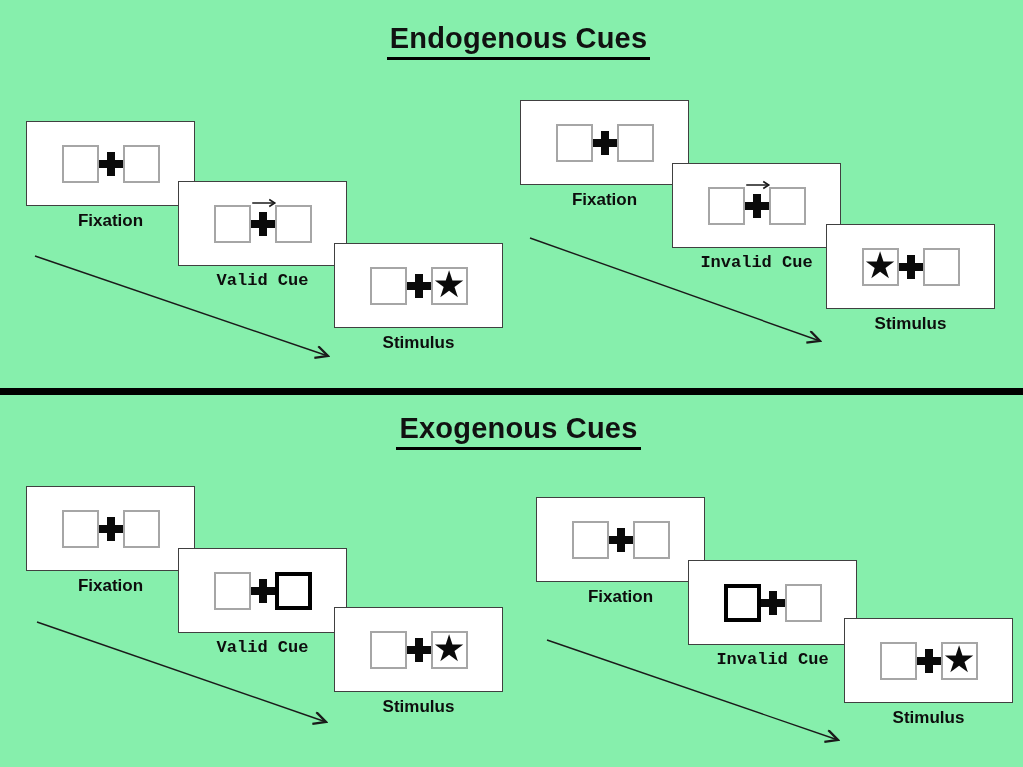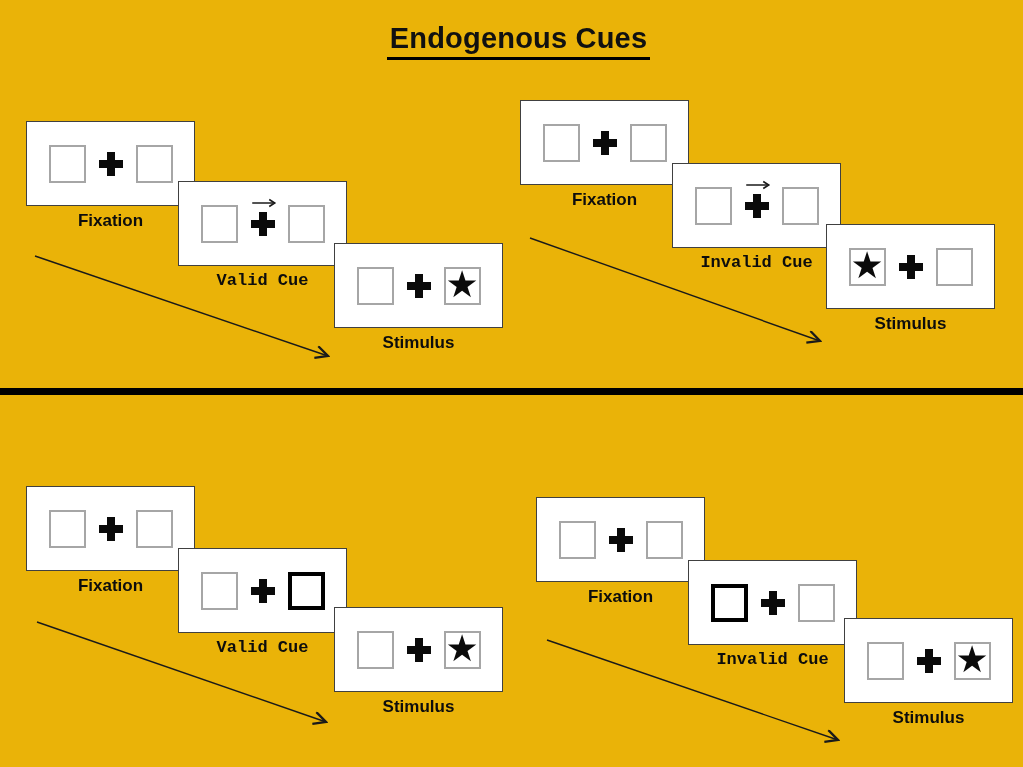--- a/index.html
+++ b/index.html
@@ -1,21 +1,21 @@
 <!DOCTYPE html>
 <html><head>
 <meta charset="utf-8">
 <style>
   html, body { margin: 0; padding: 0; background: #ffffff; }
   body { font-family: "Liberation Sans", sans-serif; color: #111; }
   #stage {
     position: relative;
     width: 1023px;
     height: 767px;
-    background: #eab308;
+    background: #86efac;
     overflow: hidden;
   }
 
   
   .section-title {
     position: absolute;
     left: 0;
     width: 100%;
     text-align: center;
   }
@@ -43,21 +43,20 @@
   .panel {
     position: absolute;
     width: 169px;
     height: 85px;
     box-sizing: border-box;
     background: #fff;
     border: 1.5px solid #404040;
     display: flex;
     align-items: center;
     justify-content: center;
-    gap: 13px;
   }
   .z1 { z-index: 1; }
   .z2 { z-index: 2; font-family: Liberation Mono, monospace; }
   .z3 { z-index: 3; }
 
   .sq {
     width: 37px;
     height: 38px;
     box-sizing: border-box;
     border: 2px solid #a6a6a6;
@@ -201,20 +200,23 @@
     </div>
     <div class="center">
         <div class="plus"></div>
       </div>
     <div class="sq"></div>
     <div class="plabel">Stimulus</div>
   </div>
 
   <div class="divider"></div>
 
+  <div class="section-title" style="top:412px">
+    <span class="title-text">Exogenous Cues</span>
+  </div>
 
   <div class="panel z1" style="left:26px; top:486px">
     <div class="sq"></div>
     <div class="center">
         <div class="plus"></div>
       </div>
     <div class="sq"></div>
     <div class="plabel">Fixation</div>
   </div>
 

